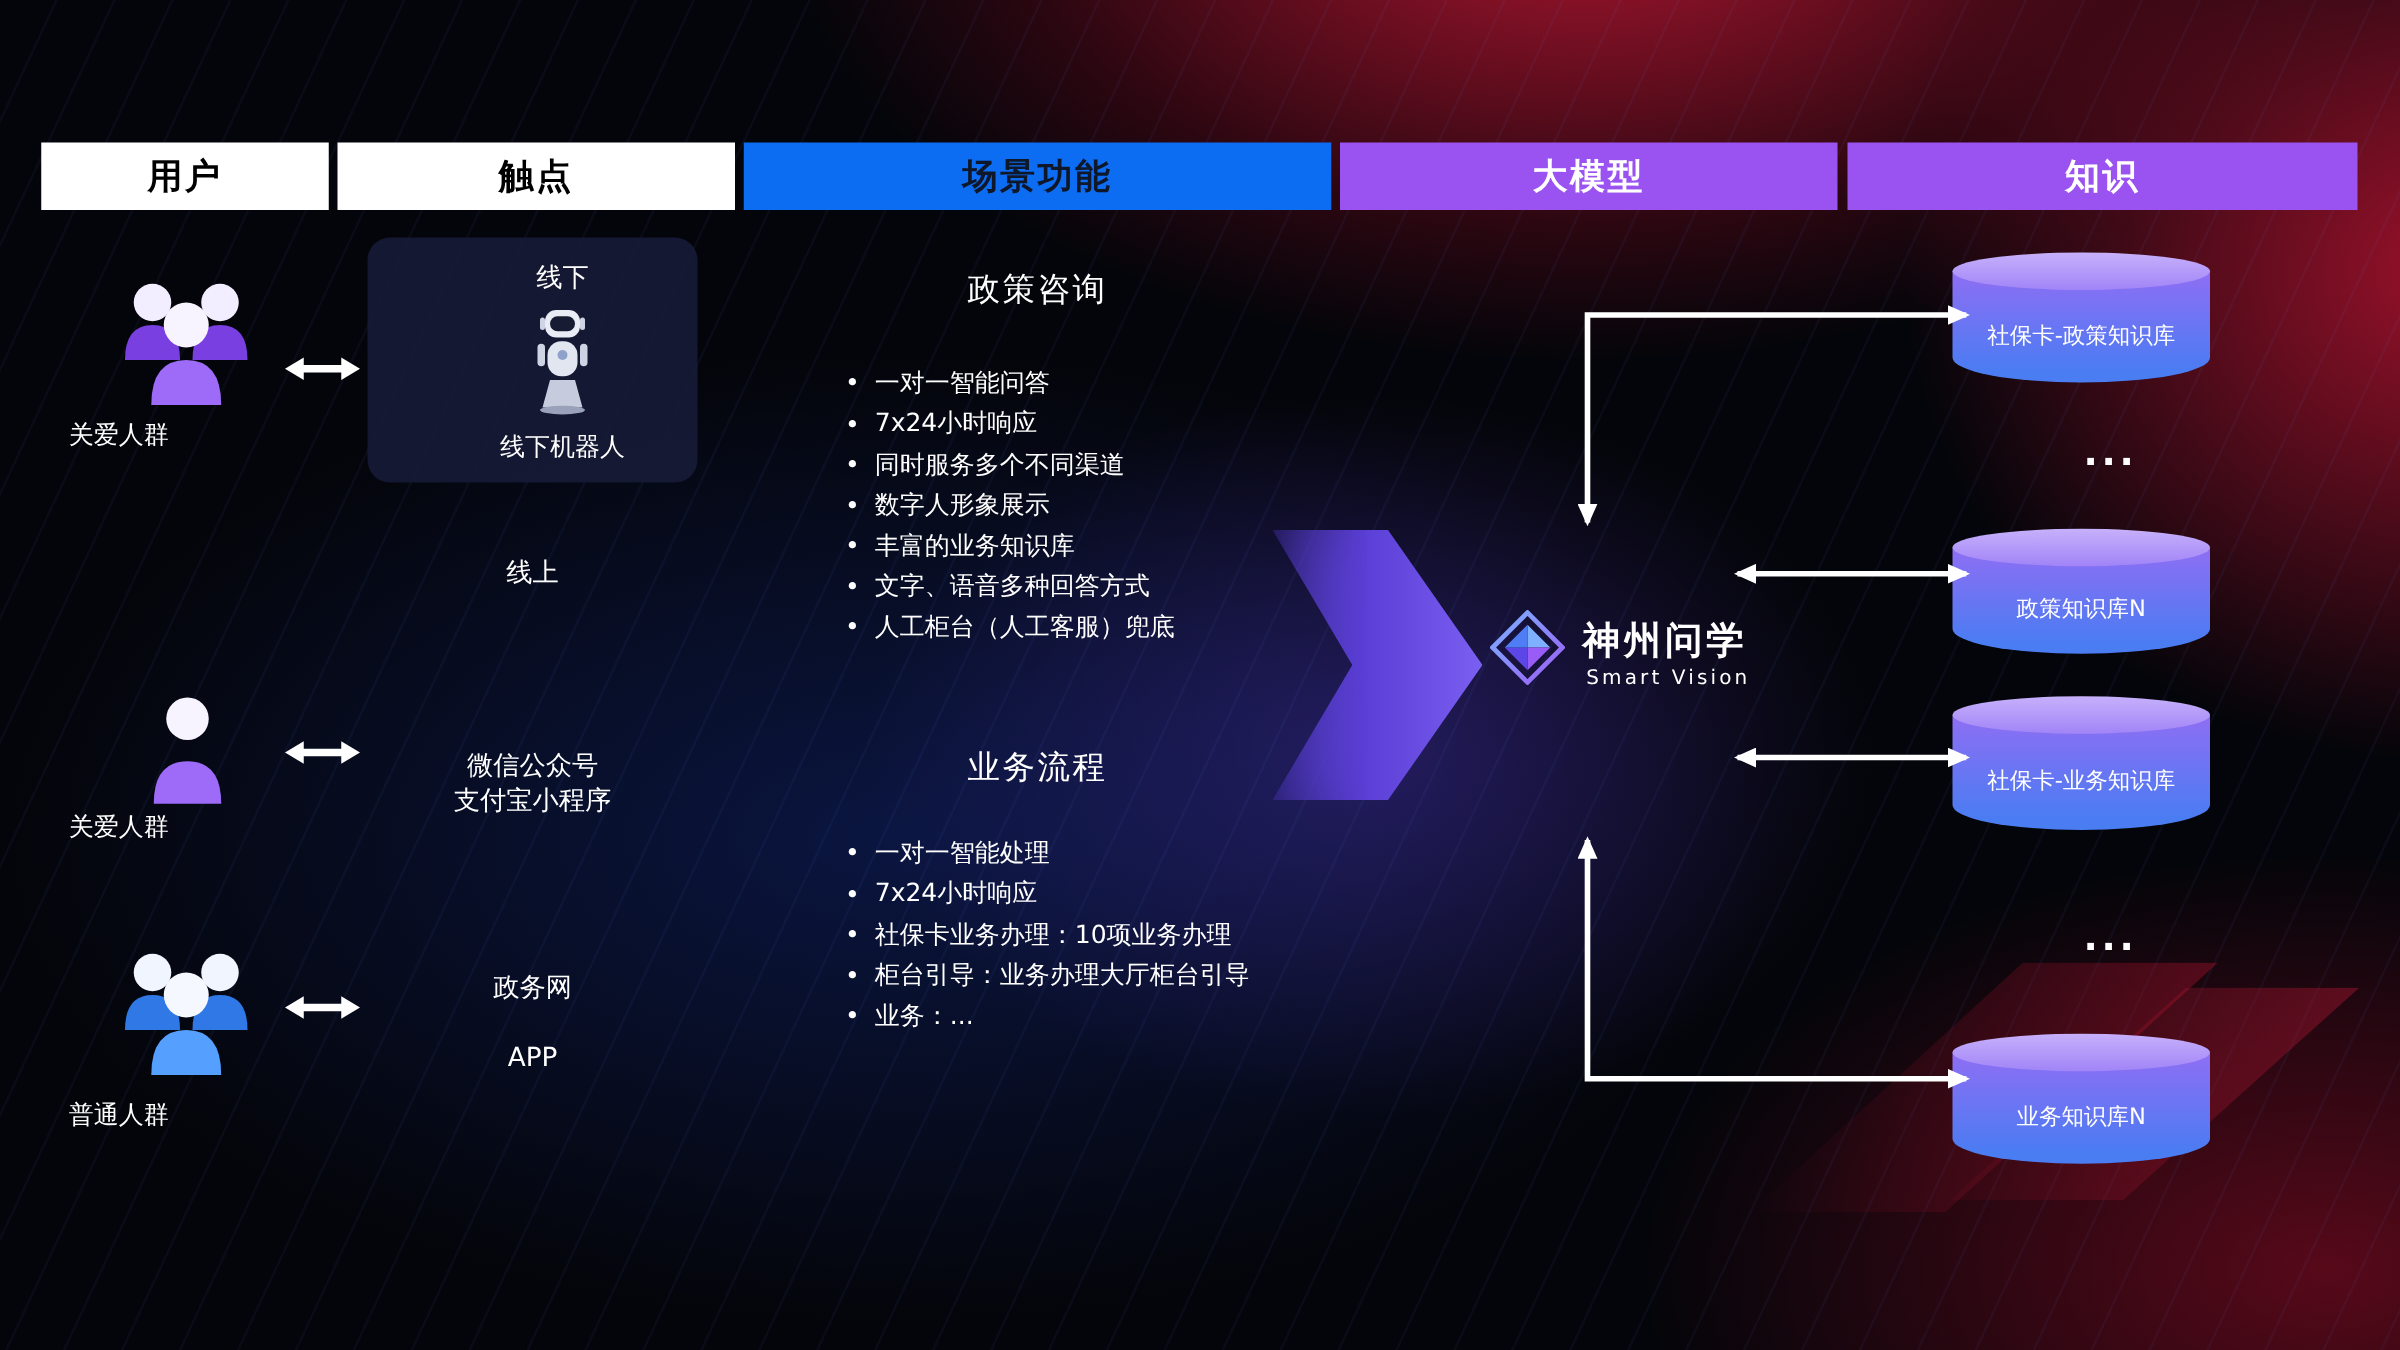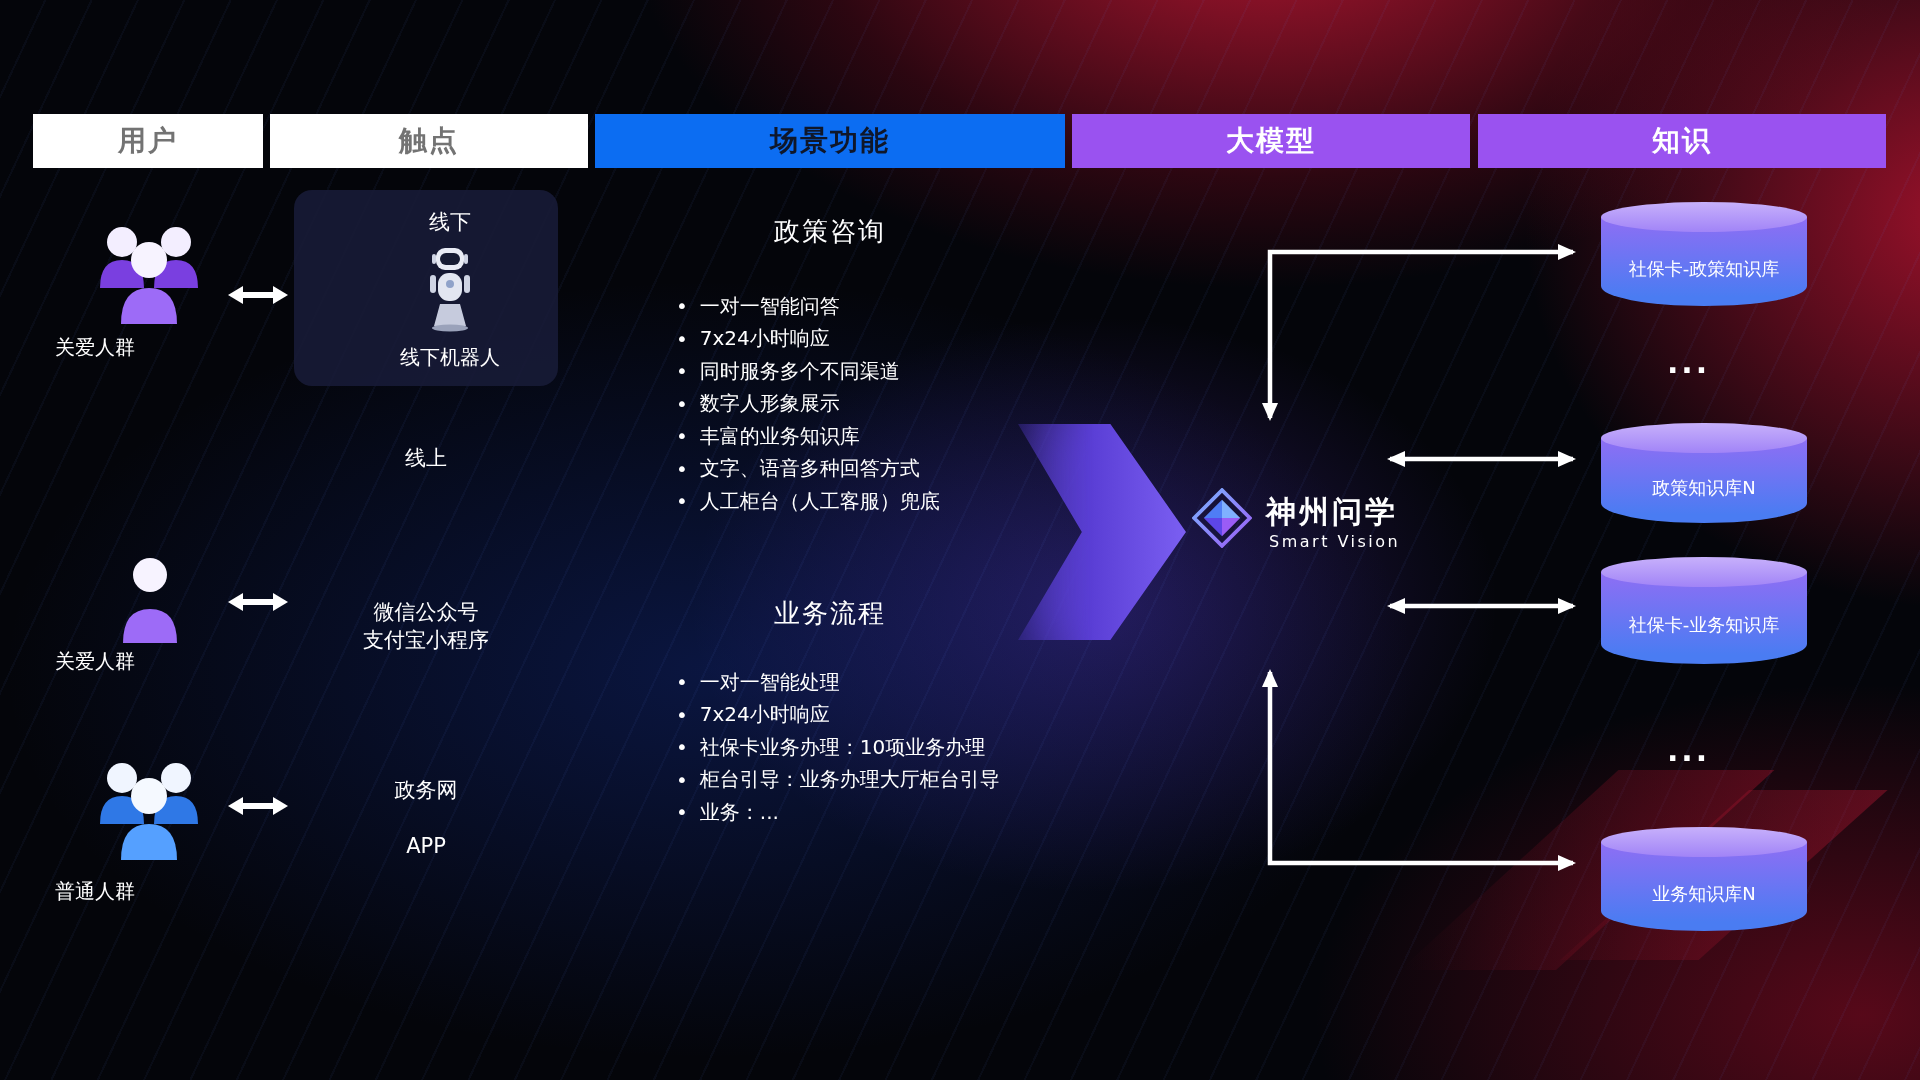--- a/index.html
+++ b/index.html
@@ -22,21 +22,21 @@
   .red-chev.c1 { left:1400px; top:770px; width:520px; height:200px;
     background:linear-gradient(90deg, rgba(150,15,35,0), rgba(175,18,45,.55));
     clip-path:polygon(0 100%, 42% 0, 72% 0, 30% 100%); }
   .red-chev.c2 { left:1560px; top:790px; width:420px; height:170px;
     background:linear-gradient(90deg, rgba(150,15,35,.1), rgba(200,25,55,.45));
     clip-path:polygon(0 100%, 45% 0, 78% 0, 33% 100%); }
 
   
   .hdr { position:absolute; top:114px; height:54px; display:flex; align-items:center; justify-content:center;
     font-size:28px; font-weight:bold; letter-spacing:2px; }
-  .hdr.white { background:#ffffff; color:#737373; }
+  .hdr.white { background:#ffffff; color:#000000; }
   .hdr.blue  { background:#0c6df2; color:#0f172a; }
   .hdr.purple{ background:#9a52f0; color:#fff; }
   .hdr.h-users { left:33px;  width:230px; }
   .hdr.h-touch { left:270px; width:318px; }
   .hdr.h-scene { left:595px; width:470px; }
   .hdr.h-model { left:1072px; width:398px; }
   .hdr.h-know  { left:1478px; width:408px; }
 
   
   .user-icon { position:absolute; }
@@ -63,21 +63,21 @@
     background:linear-gradient(90deg, rgba(80,55,200,.25), #5b3fd6 45%, #7b5ff2);
     clip-path:polygon(0 0, 55% 0, 100% 50%, 55% 100%, 0 100%, 38% 50%);
     filter:drop-shadow(0 0 22px rgba(110,80,240,.55)); }
 
   
   .logo-icon { position:absolute; left:1192px; top:488px; }
   .logo-name { position:absolute; left:1266px; top:492px; color:#fff; font-size:30px; font-weight:bold; letter-spacing:3px; }
   .logo-sub  { position:absolute; left:1269px; top:532px; color:#fff; font-size:16px; letter-spacing:2.5px; }
 
   
-  .db { position:absolute; left:1601px; width:206px; }
+  .db { position:absolute; left:1562px; width:206px; }
   .db .top { position:absolute; left:0; top:0; width:100%; height:30px; border-radius:50%;
     background:linear-gradient(180deg,#c7b0fb,#a184f7); z-index:2; }
   .db .body { position:absolute; left:0; top:15px; right:0; bottom:0;
     background:linear-gradient(180deg,#8f6ef4 0%,#4a7cf2 90%);
     border-radius:0 0 50% 50% / 0 0 20px 20px; }
   .db .db-label { position:absolute; left:0; top:30px; bottom:0; width:100%; z-index:3;
     display:flex; align-items:center; justify-content:center; text-align:center;
     color:#fff; font-size:18px; line-height:1.35; padding:0 12px; }
   .dots { position:absolute; left:1601px; width:175px; text-align:center; color:#fff;
     font-size:30px; font-weight:bold; letter-spacing:3px; }

